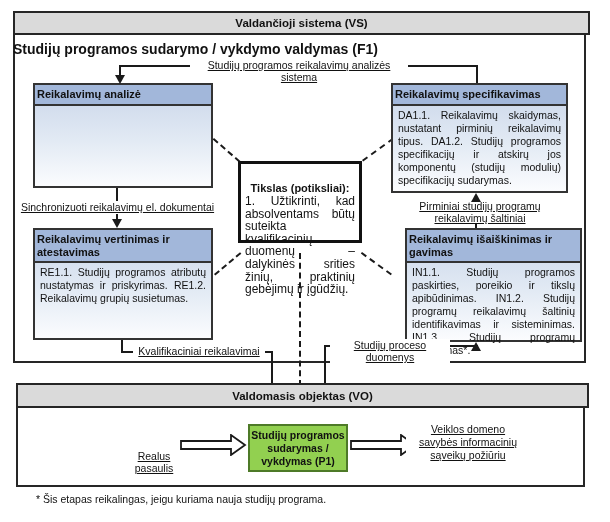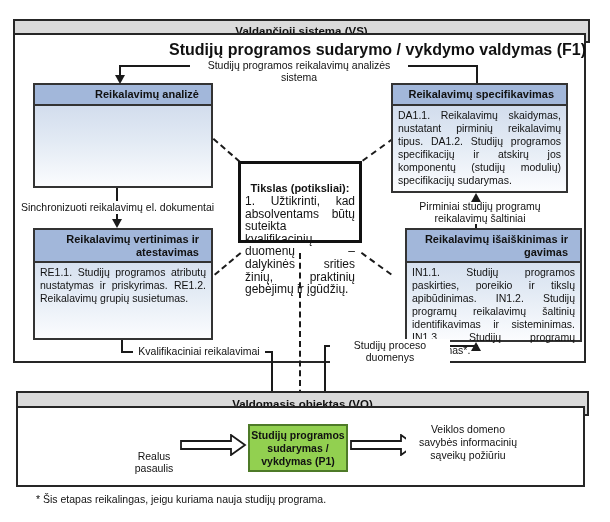--- a/index.html
+++ b/index.html
@@ -3,45 +3,45 @@
 <meta charset="utf-8">
 <style>
   html,body{margin:0;padding:0;background:#fff;}
   #stage{
     position:relative;width:610px;height:522px;background:#fff;
     font-family:"Liberation Sans", sans-serif;color:#111;overflow:hidden;
   }
   .frame-bar{
     position:absolute;background:#dadada;border:2px solid #262626;
     display:flex;align-items:center;justify-content:center;
-    font-weight:bold;font-size:11.5px;margin-top:8px;
+    font-weight:bold;font-size:11.5px;
   }
   .frame-body{position:absolute;background:#fff;border:2px solid #262626;}
-  .center-label{position:absolute;text-align:right;font-weight:bold;font-size:16px;}
+  .center-label{position:absolute;text-align:left;font-weight:bold;font-size:14px;}
   .bluebox{
     position:absolute;border:2px solid #333;
     background:linear-gradient(180deg,#c9d5e9 0%,#e2eaf4 55%,#fbfcfe 100%);
     display:flex;flex-direction:column;
   }
   .bluebox .hd{
     background:#a2b7da;border-bottom:2px solid #333;font-weight:bold;
-    font-size:11px;line-height:12.5px;text-align:right;padding:3px 12px;
+    font-size:11px;line-height:12.5px;text-align:left;padding:3px 2px;
   }
   .bluebox .bd{
     font-size:10.5px;line-height:13px;text-align:justify;padding:3px 5px;flex:1;
   }
   .goalbox{
     position:absolute;left:238px;top:161px;width:124px;height:82px;
     border:3px solid #111;background:#fff;box-sizing:border-box;padding:17px 4px;
   }
   .goalbox .hd{font-weight:bold;font-size:11px;text-align:center;line-height:13px;padding-top:1px;}
   .goalbox .bd{font-size:12px;line-height:12.6px;text-align:justify;}
   .lbl{
     position:absolute;font-size:10.5px;line-height:12px;text-align:center;
-    background:#fff;white-space:pre-line;
+    background:#fff;white-space:pre-line;text-decoration:underline;
   }
   .ln{position:absolute;background:#1a1a1a;}
   .dash-d{position:absolute;height:0;border-top:2px dashed #1a1a1a;transform-origin:0 0;}
   .dash-v{position:absolute;width:0;border-left:2px dashed #1a1a1a;}
   .arr{position:absolute;width:0;height:0;}
   .arr.down{border-left:5px solid transparent;border-right:5px solid transparent;border-top:9px solid #1a1a1a;}
   .arr.up{border-left:5px solid transparent;border-right:5px solid transparent;border-bottom:9px solid #1a1a1a;}
   .greenbox{
     position:absolute;left:248px;top:424px;width:100px;height:48px;box-sizing:border-box;
     background:#92d050;border:2.5px solid #4e7a28;

